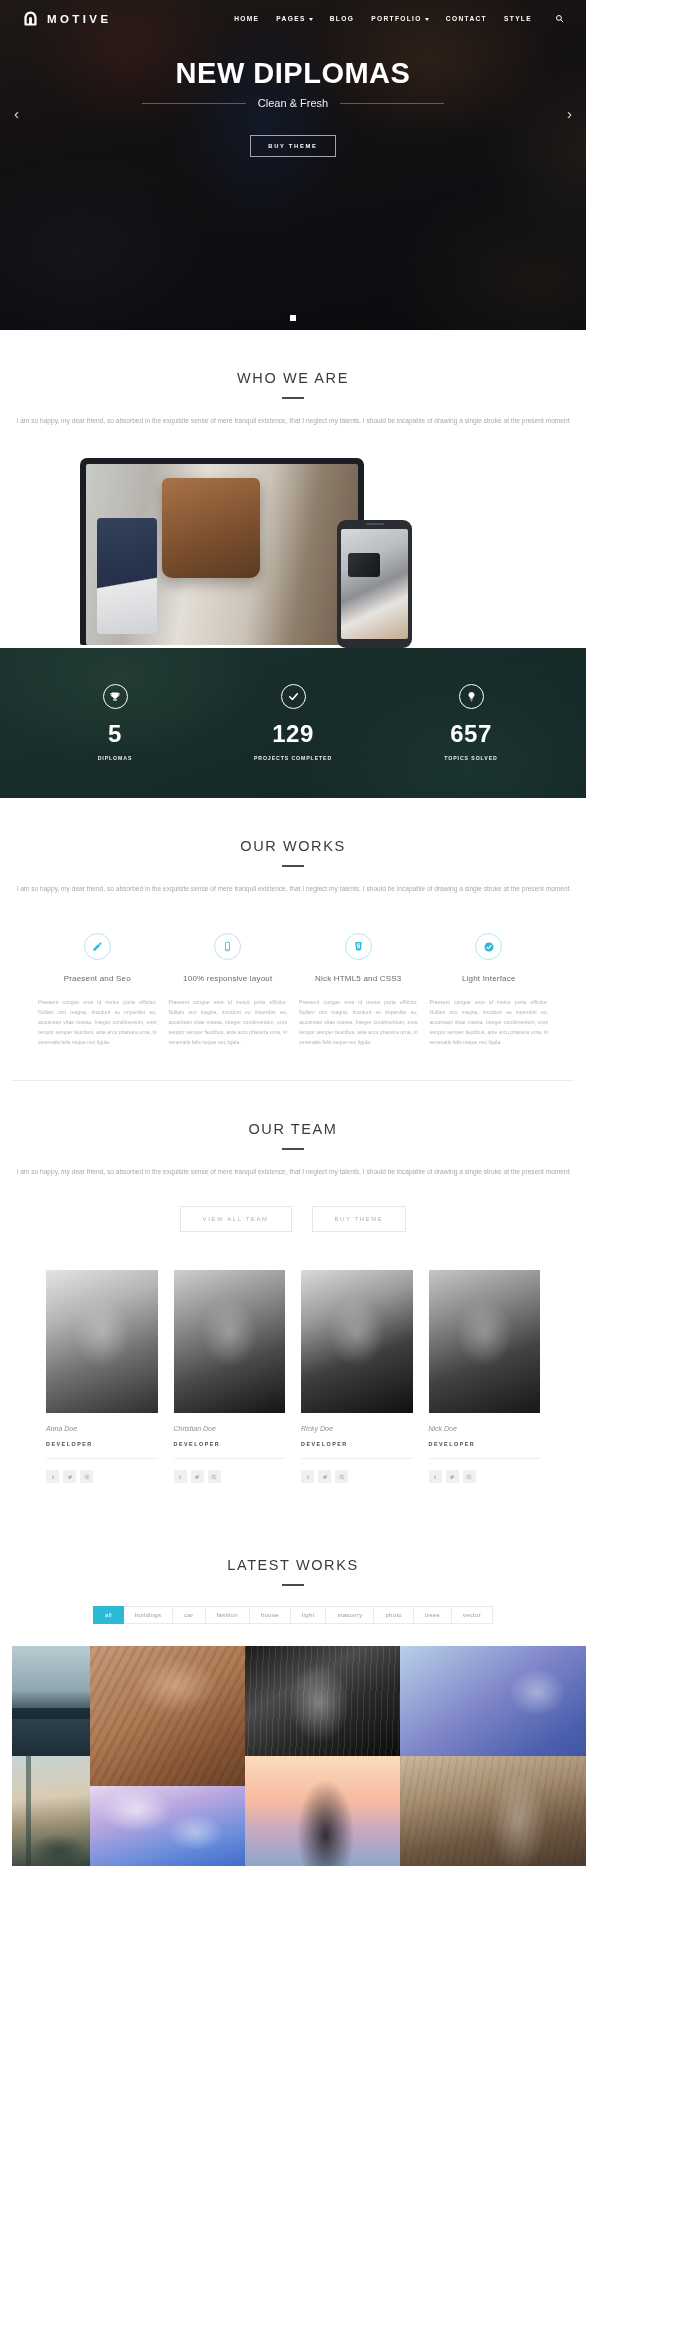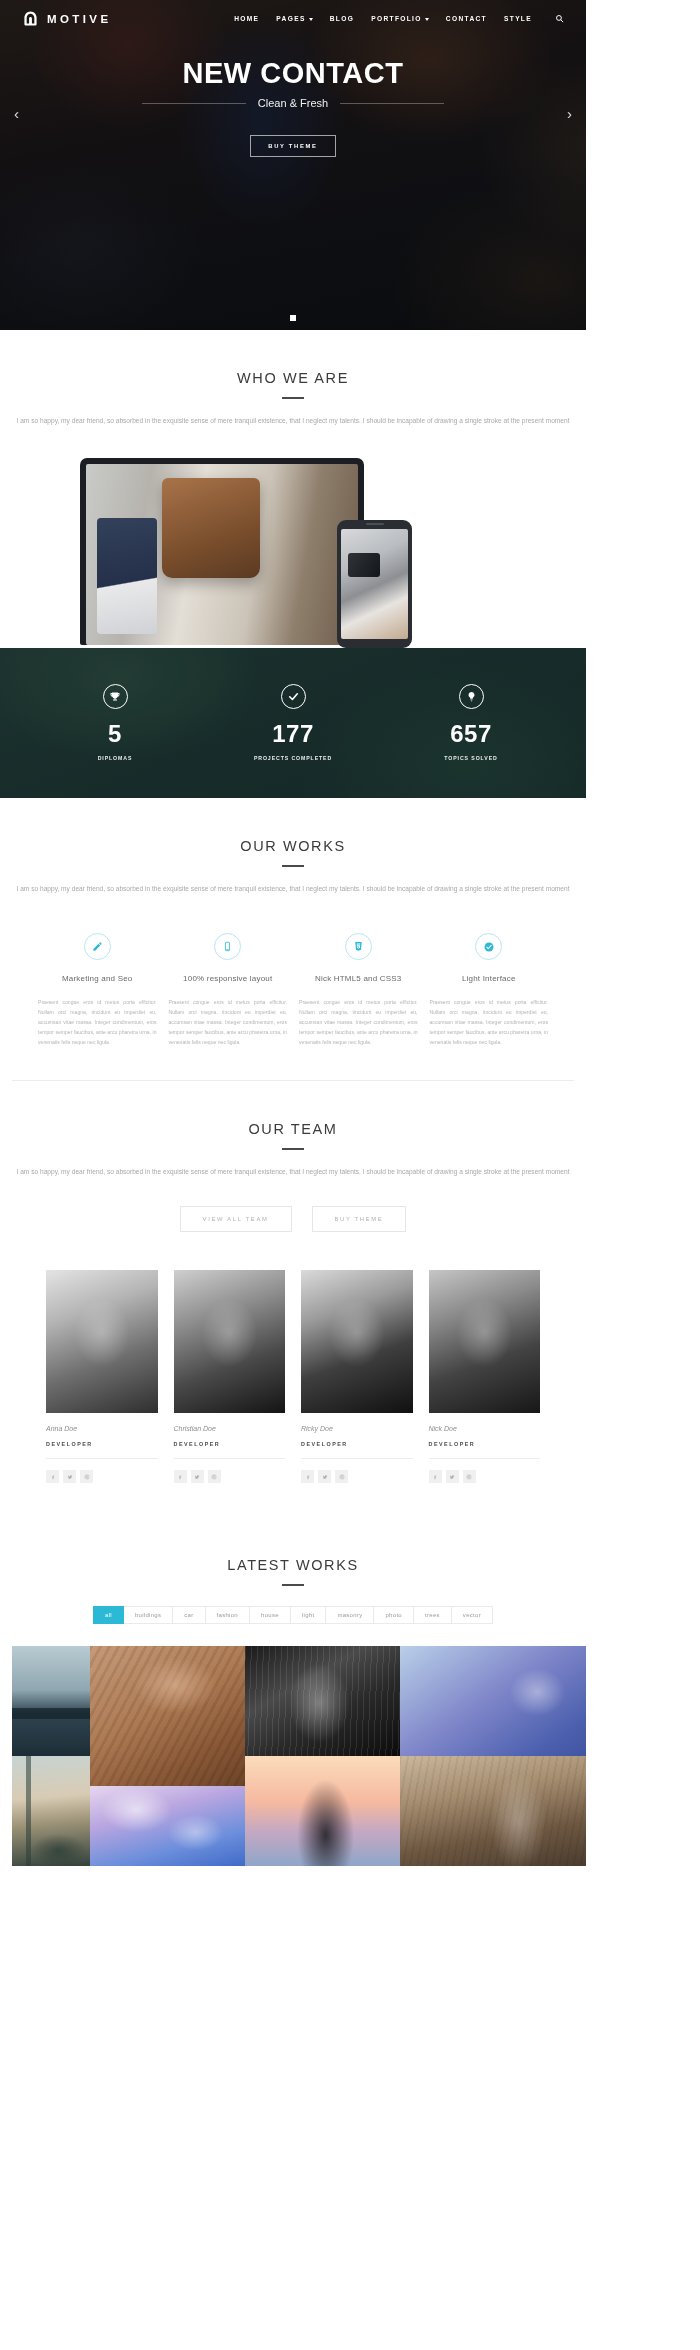--- a/index.html
+++ b/index.html
@@ -356,21 +356,21 @@
         <span class="search-btn">
           <svg width="9" height="9" viewBox="0 0 24 24" fill="none" stroke="#fff" stroke-width="2.6">
             <circle cx="10.5" cy="10.5" r="6.5"></circle>
               <line x1="15.5" y1="15.5" x2="21" y2="21" stroke-linecap="round"></line>
           </svg>
         </span>
       </nav>
     </div>
 
     <div class="hero-body">
-      <div class="hero-title">NEW CONTACT</div>
+      <div class="hero-title">NEW DIPLOMAS</div>
       <div class="hero-sub-wrap">
         <span class="hero-rule"></span>
         <span class="hero-sub">Clean &amp; Fresh</span>
         <span class="hero-rule"></span>
       </div>
       <button class="hero-cta">BUY THEME</button>
     </div>
 
     <div class="hero-arrow left">‹</div>
     <div class="hero-arrow right">›</div>
@@ -409,21 +409,21 @@
         <div class="stat-lbl">DIPLOMAS</div>
       </div>
 
 
       <div class="stat">
         <div class="stat-ic">
           <svg width="13" height="13" viewBox="0 0 24 24" fill="none" stroke="#fff" stroke-width="3" stroke-linecap="round" stroke-linejoin="round">
             <polyline points="5,12.5 10,17.5 19,7"></polyline>
           </svg>
         </div>
-        <div class="stat-num">177</div>
+        <div class="stat-num">129</div>
         <div class="stat-lbl">PROJECTS COMPLETED</div>
       </div>
 
       <div class="stat">
         <div class="stat-ic">
           <svg width="11" height="11" viewBox="0 0 24 24" fill="#fff">
             <path d="M12 2a6.5 6.5 0 0 0-3.8 11.8c.6.5 1 1.2 1 2V17h5.6v-1.2c0-.8.4-1.5 1-2A6.5 6.5 0 0 0 12 2z"></path>
             <rect x="9.4" y="18.3" width="5.2" height="1.6" rx=".8"></rect>
             <rect x="10.2" y="20.7" width="3.6" height="1.5" rx=".75"></rect>
           </svg>
@@ -441,21 +441,21 @@
     <p class="sec-lead">I am so happy, my dear friend, so absorbed in the exquisite sense of mere tranquil existence, that I neglect my talents. I should be incapable of drawing a single stroke at the present moment</p>
 
     <div class="features">
 
       <div class="feat">
         <div class="feat-ic">
           <svg width="11" height="11" viewBox="0 0 24 24" fill="#2bb9d5">
             <path d="M3 17.2V21h3.8L18 9.8 14.2 6 3 17.2zM20.7 6.9a1.2 1.2 0 0 0 0-1.7l-2-2a1.2 1.2 0 0 0-1.7 0l-1.6 1.6L19.1 8.5l1.6-1.6z"></path>
           </svg>
         </div>
-        <div class="feat-title">Marketing and Seo</div>
+        <div class="feat-title">Praesent and Seo</div>
         <p class="feat-body">Praesent congue eros id metus porta efficitur. Nullam orci magna, tincidunt eu imperdiet eu, accumsan vitae massa. Integer condimentum, eros tempor semper faucibus, ante arcu pharetra urna, in venenatis felis neque nec ligula.</p>
       </div>
 
       <div class="feat">
         <div class="feat-ic">
           <svg width="11" height="11" viewBox="0 0 24 24" fill="none" stroke="#2bb9d5" stroke-width="1.8">
             <rect x="7.5" y="2.8" width="9" height="18.4" rx="1.6"></rect>
               <line x1="10.6" y1="18.6" x2="13.4" y2="18.6" stroke-linecap="round"></line>
           </svg>
         </div>

